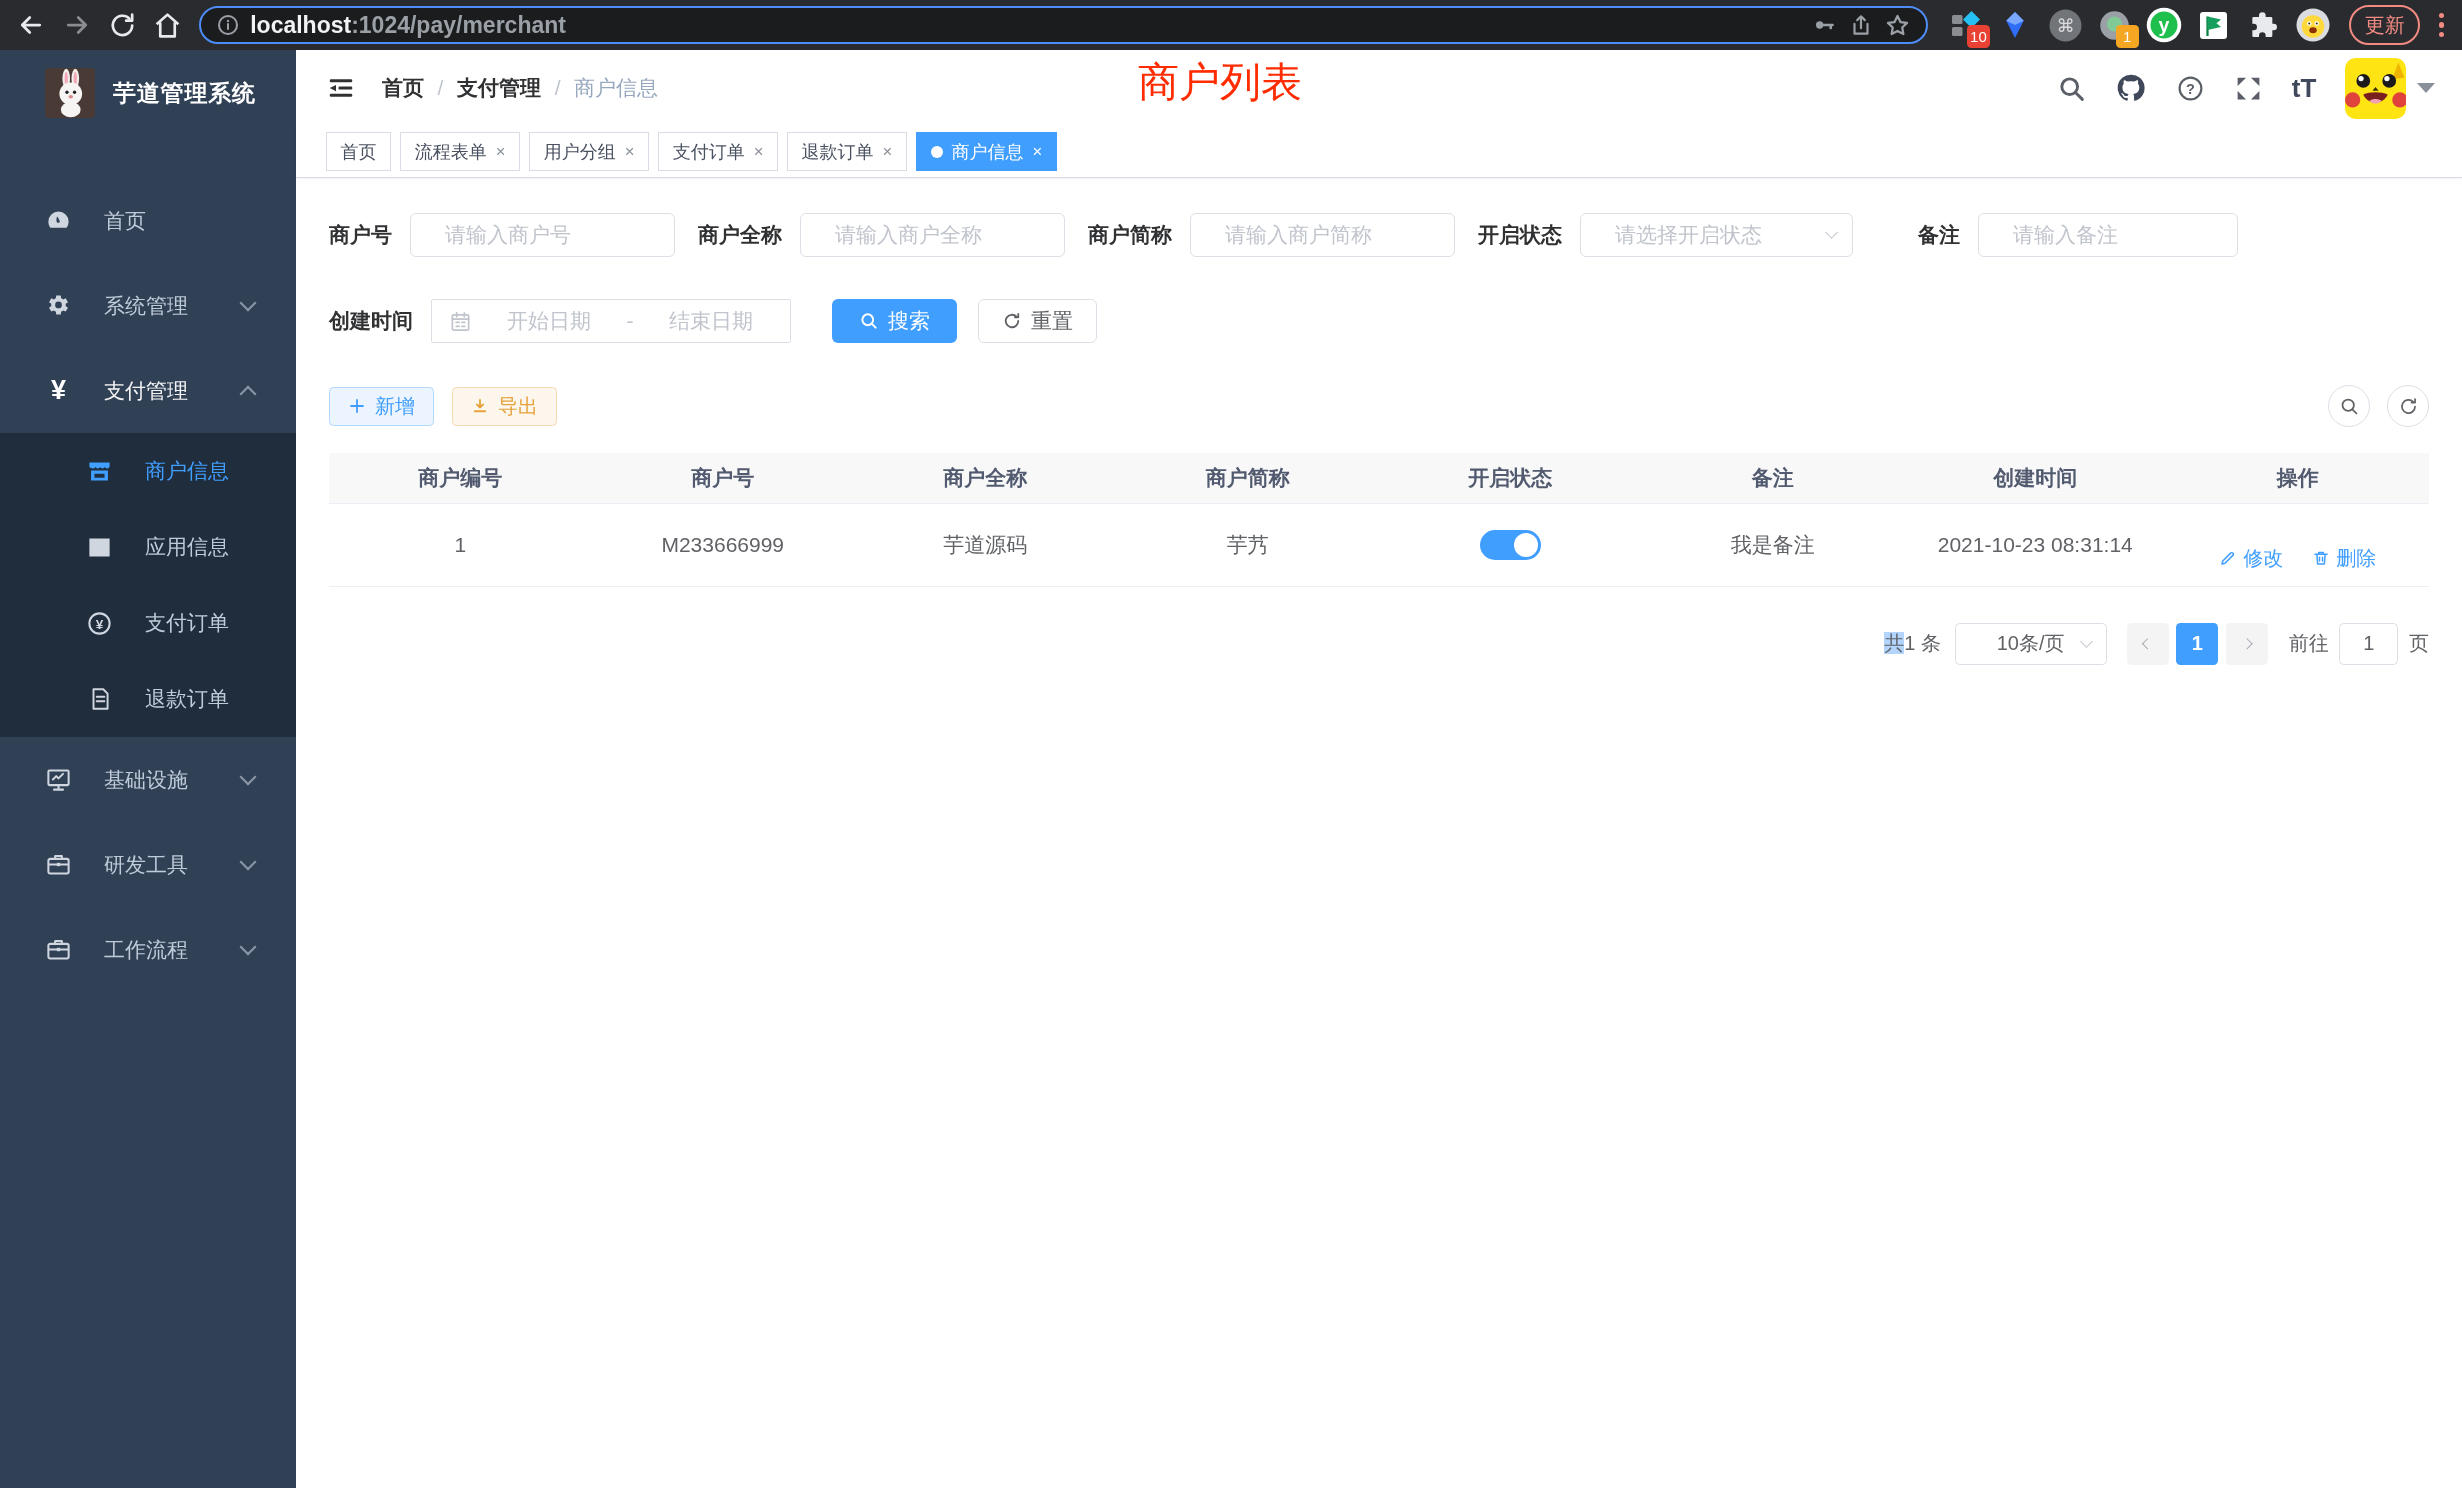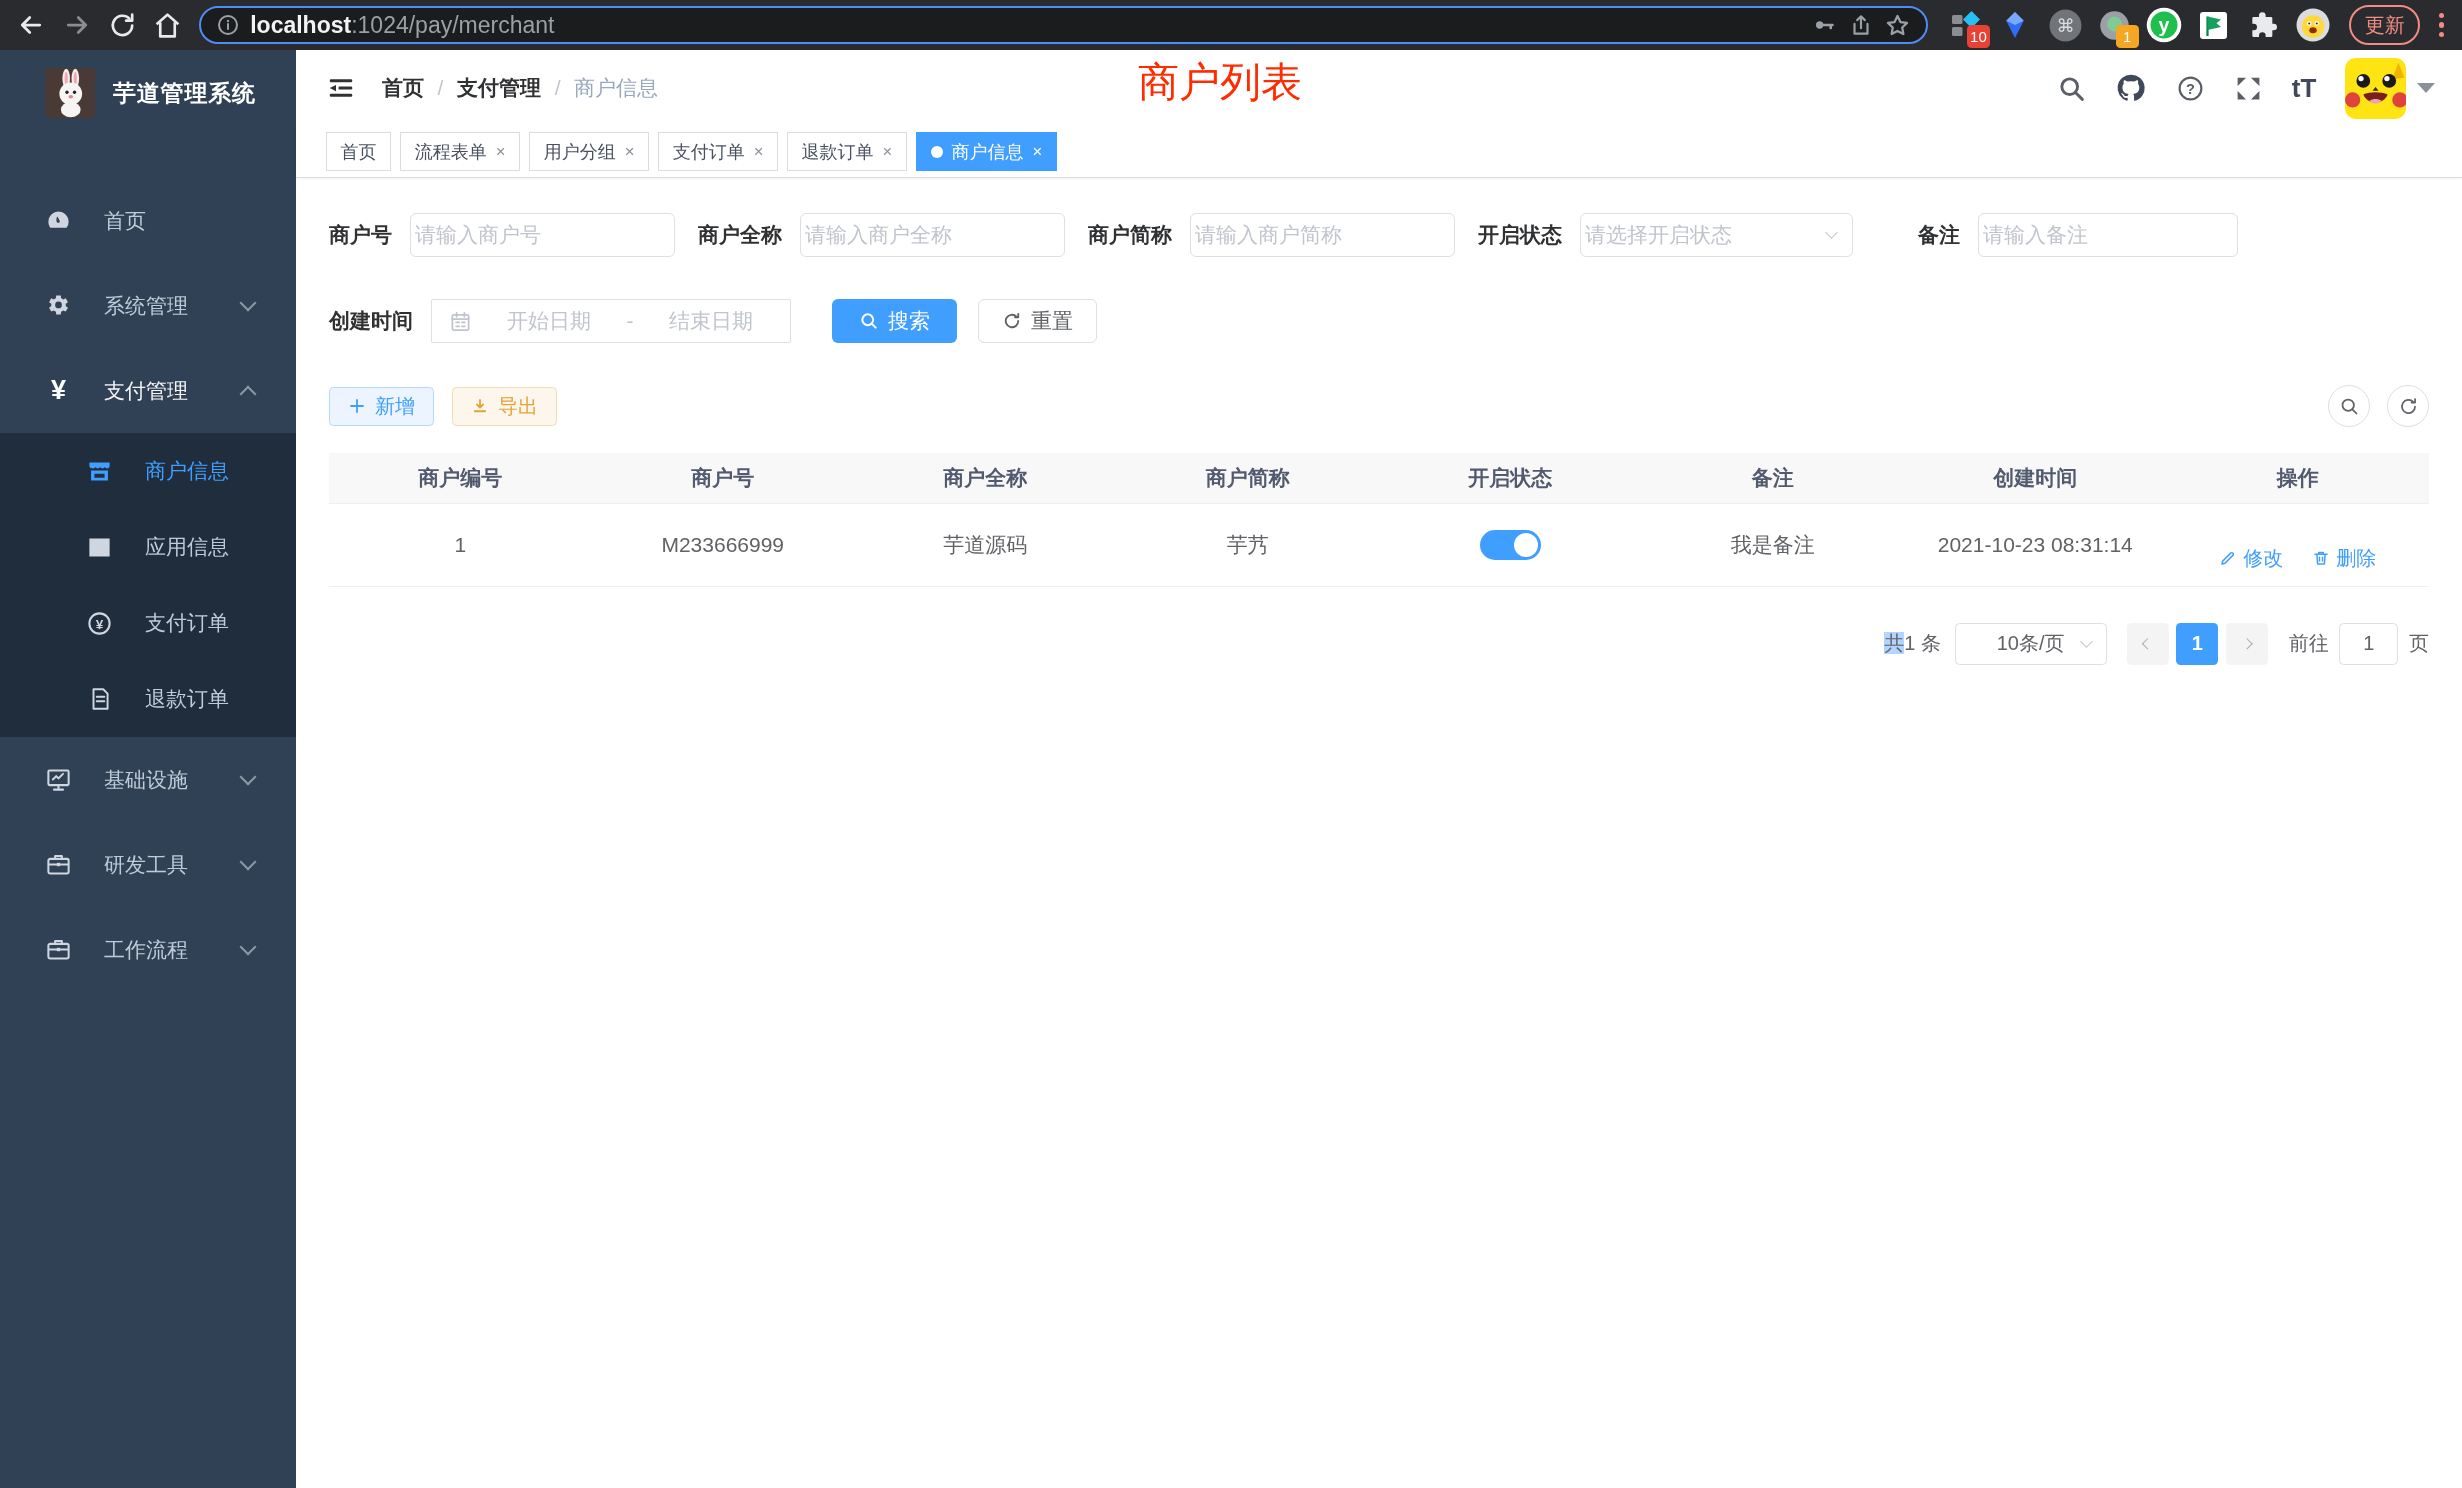--- a/index.html
+++ b/index.html
@@ -4,21 +4,21 @@
 <style>
   * { margin:0; padding:0; box-sizing:border-box; }
   html,body { width:2462px; height:1489px; overflow:hidden; }
   body { font-family:"Liberation Sans","DejaVu Sans",sans-serif; background:#fff; color:#303133; }
   .icon svg { display:block; }
 
   
   .chrome { height:50px; background:#2a2b2e; display:flex; align-items:center; padding:0 10.6px; gap:4.5px; }
   .nav-btn { width:41px; height:41px; display:flex; align-items:center; justify-content:center; color:#e8eaed; border-radius:50%; flex:0 0 auto; }
   .nav-btn.dim { color:#8a8d91; }
-  .urlbar { flex:1 1 auto; max-width:1736px; height:38px; background:#1b1c1e; border:2.3px solid #4e8cf7; border-radius:21px; display:flex; align-items:center; padding:0 15px; gap:10.6px; margin:17px 6px; }
+  .urlbar { flex:1 1 auto; max-width:1736px; height:38px; background:#1b1c1e; border:2.3px solid #4e8cf7; border-radius:21px; display:flex; align-items:center; padding:0 15px; gap:10.6px; margin:17px 6px;font-weight:bold; }
   .url-text { font-size:23px; color:#e8eaed; white-space:nowrap; flex:1 1 auto; }
   .url-text .host { color:#f1f3f4; }
   .url-text .rest { color:#9aa0a6; }
   .url-ic { color:#9aa0a6; flex:0 0 auto; }
   .ext-area { display:flex; align-items:center; gap:10.6px; padding-left:7.6px; flex:0 0 auto; }
   .ext { position:relative; width:39px; height:39px; display:flex; align-items:center; justify-content:center; }
   .badge { position:absolute; bottom:-3px; right:-4.5px; min-width:23px; height:23px; border-radius:4.5px; color:#fff; font-size:15px; display:flex; align-items:center; justify-content:center; padding:0 3px; }
   .badge.red { background:#e94235; }
   .badge.orange { background:#f5a623; }
   .update-pill { border:2.3px solid #f28b82; color:#f28b82; font-size:20px; border-radius:20px; padding:4.5px 13.6px; margin-left:6px; white-space:nowrap; }
@@ -64,21 +64,21 @@
   .tag { height:39px; display:flex; align-items:center; gap:9px; border:0.8px solid #d8dce5; background:#fff; color:#495060; font-size:18px; padding:0 13.6px; cursor:pointer; }
   .tag .tag-x { font-size:16.7px; color:#8a9099; }
   .tag.active { background:#409eff; border-color:#409eff; color:#fff; }
   .tag.active .tag-x { color:#fff; }
   .tag-dot { width:12px; height:12px; border-radius:50%; background:#fff; }
 
   
   .content { padding:35px 33px 0 33px; flex:1 1 auto; }
   .filter-row { display:flex; align-items:center; margin-bottom:42px; }
   .f-label { font-size:21px; font-weight:700; color:#303133; margin-right:18px; white-space:nowrap; }
-  .f-input { height:44px; border:0.8px solid #dcdfe6; border-radius:6px; font-size:21px; color:#606266; padding:0 4px; font-family:inherit; background:#fff; }
+  .f-input { height:44px; border:0.8px solid #dcdfe6; border-radius:6px; font-size:21px; color:#606266; padding:0 34px; font-family:inherit; background:#fff; }
   .f-input::placeholder { color:#c0c4cc; }
   .pair { display:flex; align-items:center; margin-right:23px; }
   .pair.last { margin-left:42px; margin-right:0; }
   .select-box { position:relative; display:flex; align-items:center; }
   .select-box .f-input { padding-right:49px; }
   .sel-chev { position:absolute; right:16.7px; width:9px; height:9px; border-right:1.5px solid #c0c4cc; border-bottom:1.5px solid #c0c4cc; transform:rotate(45deg); margin-top:-4.5px; pointer-events:none; }
   .date-range { width:360px; height:44px; border:0.8px solid #dcdfe6; border-radius:2px; display:flex; align-items:center; padding:0 16.7px; gap:15px; color:#c0c4cc; font-size:21px; }
   .date-range .ph { flex:1 1 auto; text-align:center; }
   .date-range .sep { color:#c0c4cc; }
   .btn { height:44px; border-radius:6px; font-size:21px; display:inline-flex; align-items:center; justify-content:center; gap:9px; cursor:pointer; border:0.8px solid transparent; font-family:inherit; }

